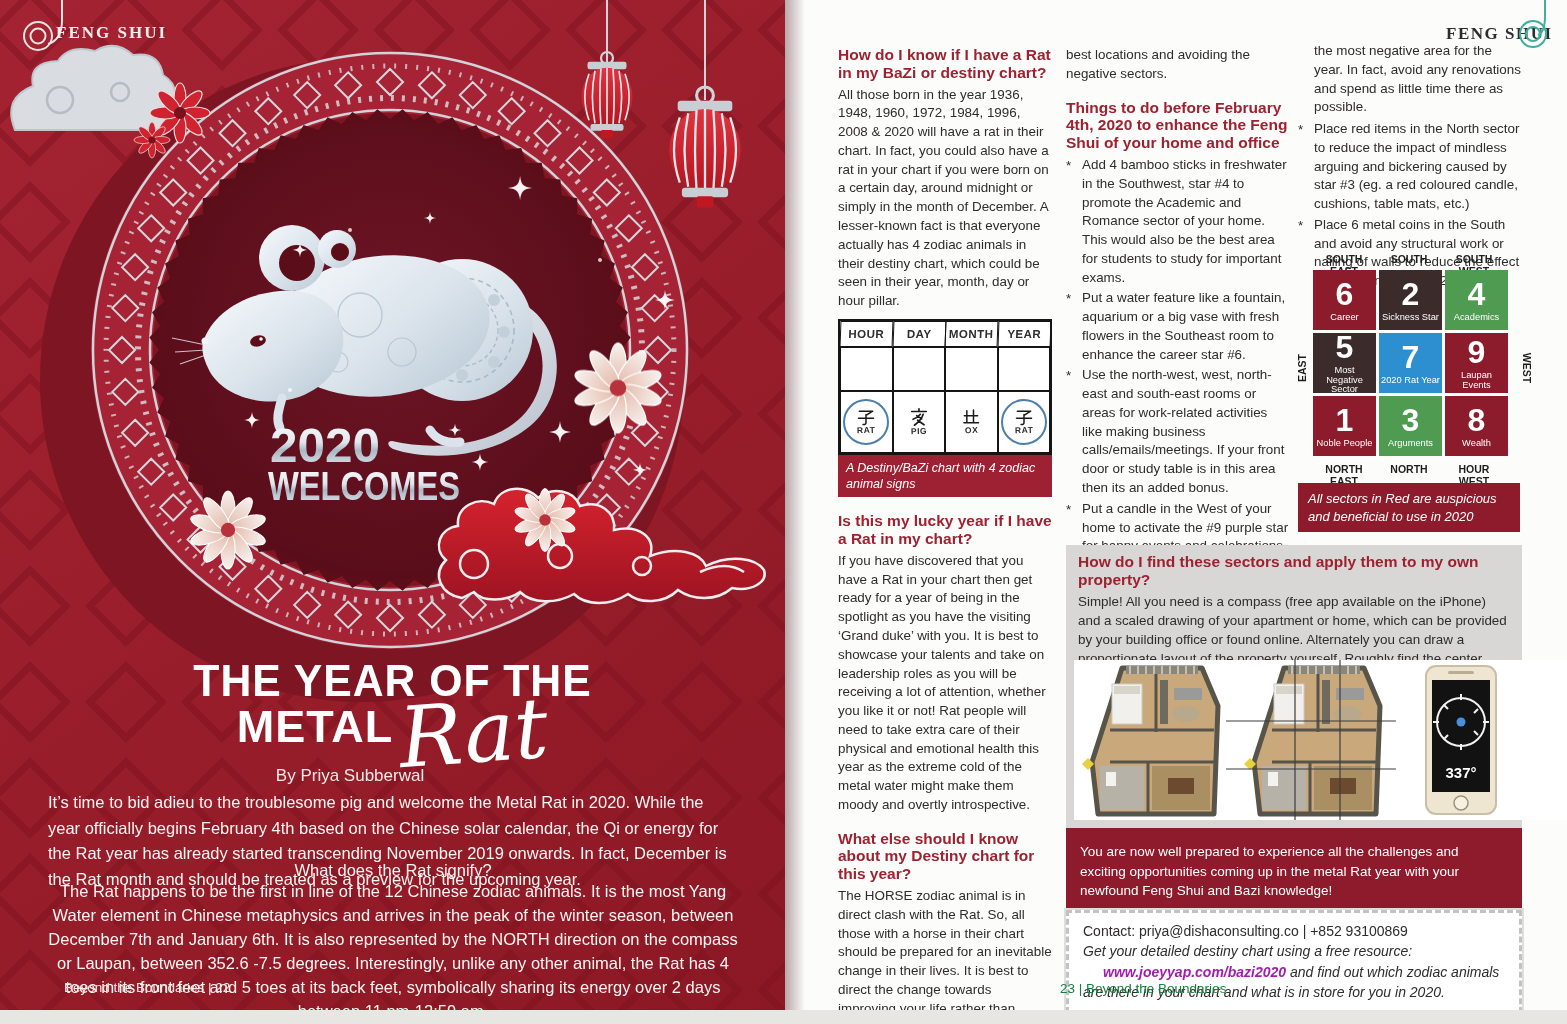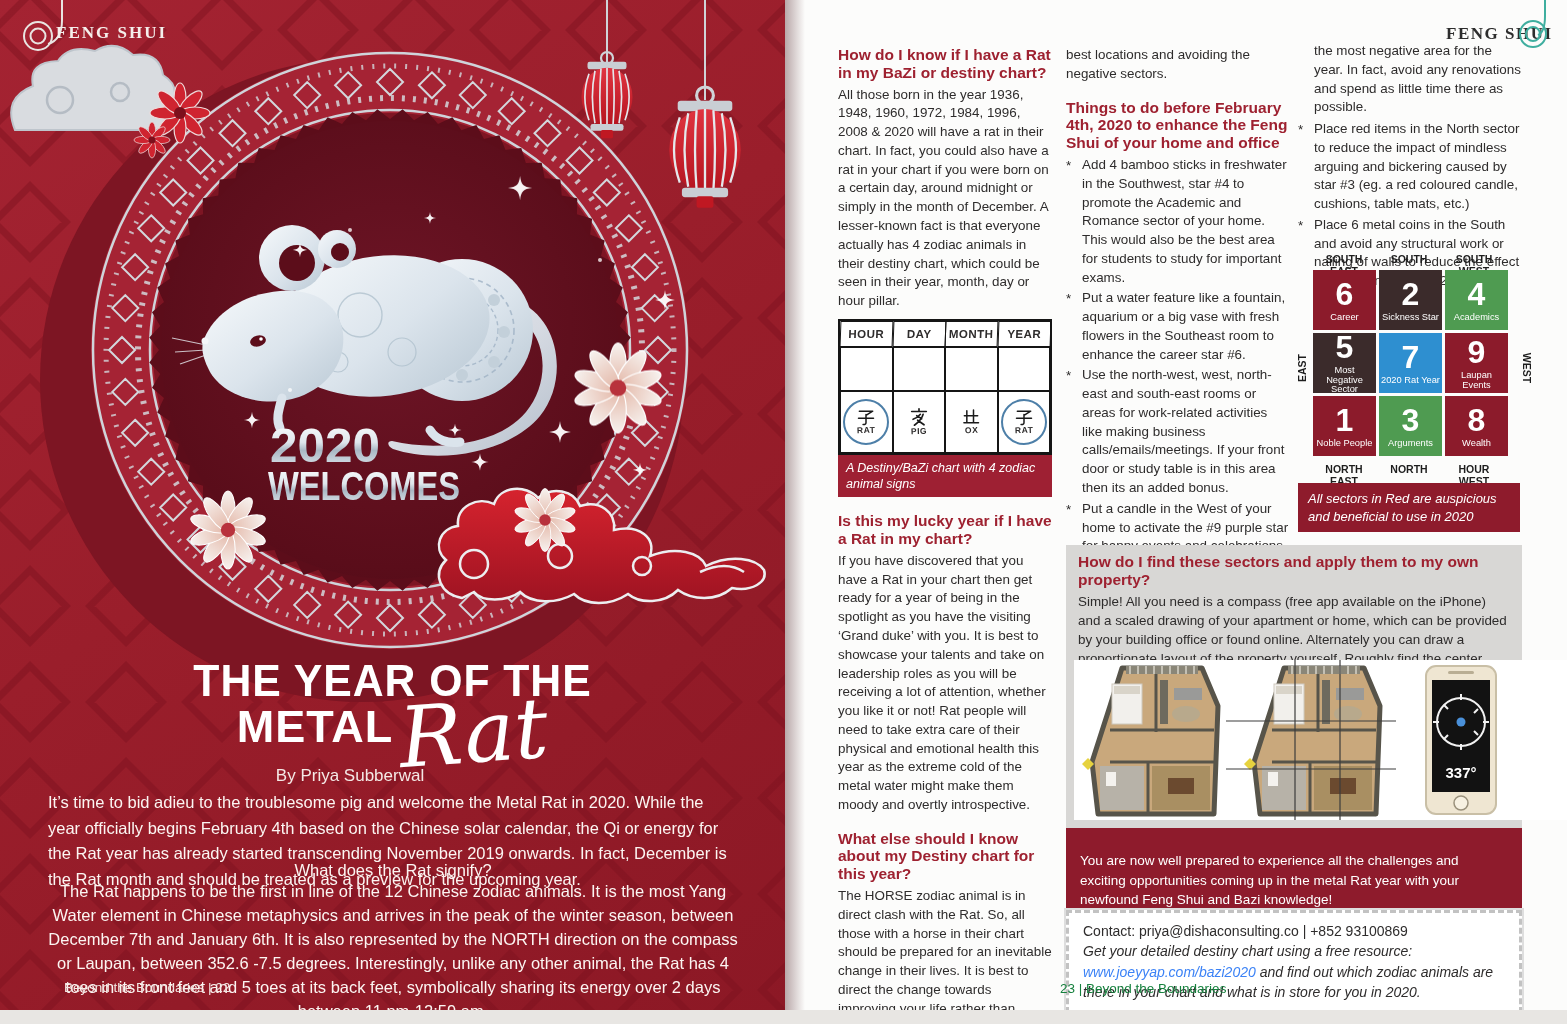--- a/index.html
+++ b/index.html
@@ -57,24 +57,24 @@
   .fs-grid .lbl{font-size:9.3px;line-height:1.05;text-align:center;margin-top:3px;padding:0 2px;}
   .east-lbl,.west-lbl{position:absolute;top:362px;font-size:10.5px;font-weight:bold;color:#1d1d1d;}
   .east-lbl{left:1288px;transform:rotate(-90deg);}
   .west-lbl{left:1512px;transform:rotate(90deg);}
   .fsg-note{position:absolute;left:1298px;top:483px;width:222px;background:#8e1b2c;color:#fff;font-style:italic;font-size:13px;line-height:1.35;padding:7px 10px;box-sizing:border-box;}
   
   .find-box{position:absolute;left:1066px;top:545px;width:456px;height:283px;background:#d8d7d5;box-sizing:border-box;padding:8px 12px;}
   .find-box h3{margin:0 0 3px 0;}
   .find-box p{margin:0;font-size:13.4px;line-height:1.42;color:#2e2c2c;}
   .plan-panel{position:absolute;left:8px;top:115px;width:524px;height:160px;background:#fff;}
-  .ready-box{position:absolute;left:1066px;top:828px;width:456px;background:#8e1b2c;color:#fff;font-size:13.5px;line-height:1.45;padding:23px 14px;box-sizing:border-box;}
+  .ready-box{position:absolute;left:1066px;top:828px;width:456px;background:#8e1b2c;color:#fff;font-size:13.5px;line-height:1.45;padding:14px 14px;box-sizing:border-box;}
   .contact-box{position:absolute;left:1066px;top:910px;width:456px;box-sizing:border-box;border:3px dashed #c2c2c2;outline:2px solid #dedede;background:#fff;padding:8px 14px;font-size:14px;line-height:1.45;color:#2e2c2c;}
   .contact-box .l2{font-style:italic;}
-  .contact-box .link{color:#3b82f6;font-weight:normal;cursor:pointer;}
+  .contact-box .link{color:#a21caf;font-weight:bold;cursor:pointer;margin-left:20px;}
   .rp-footer{position:absolute;left:1060px;top:981px;width:460px;text-align:left;font-size:13.5px;color:#15803d;}
   .bottom-strip{position:absolute;left:0;top:1010px;width:1567px;height:14px;background:#e8e6e3;}
 </style>
 </head>
 <body>
 
 <div class="stage">
 
   <div class="page-left">
     <svg class="lp-decor" width="785" height="1010" viewBox="0 0 785 1010">

